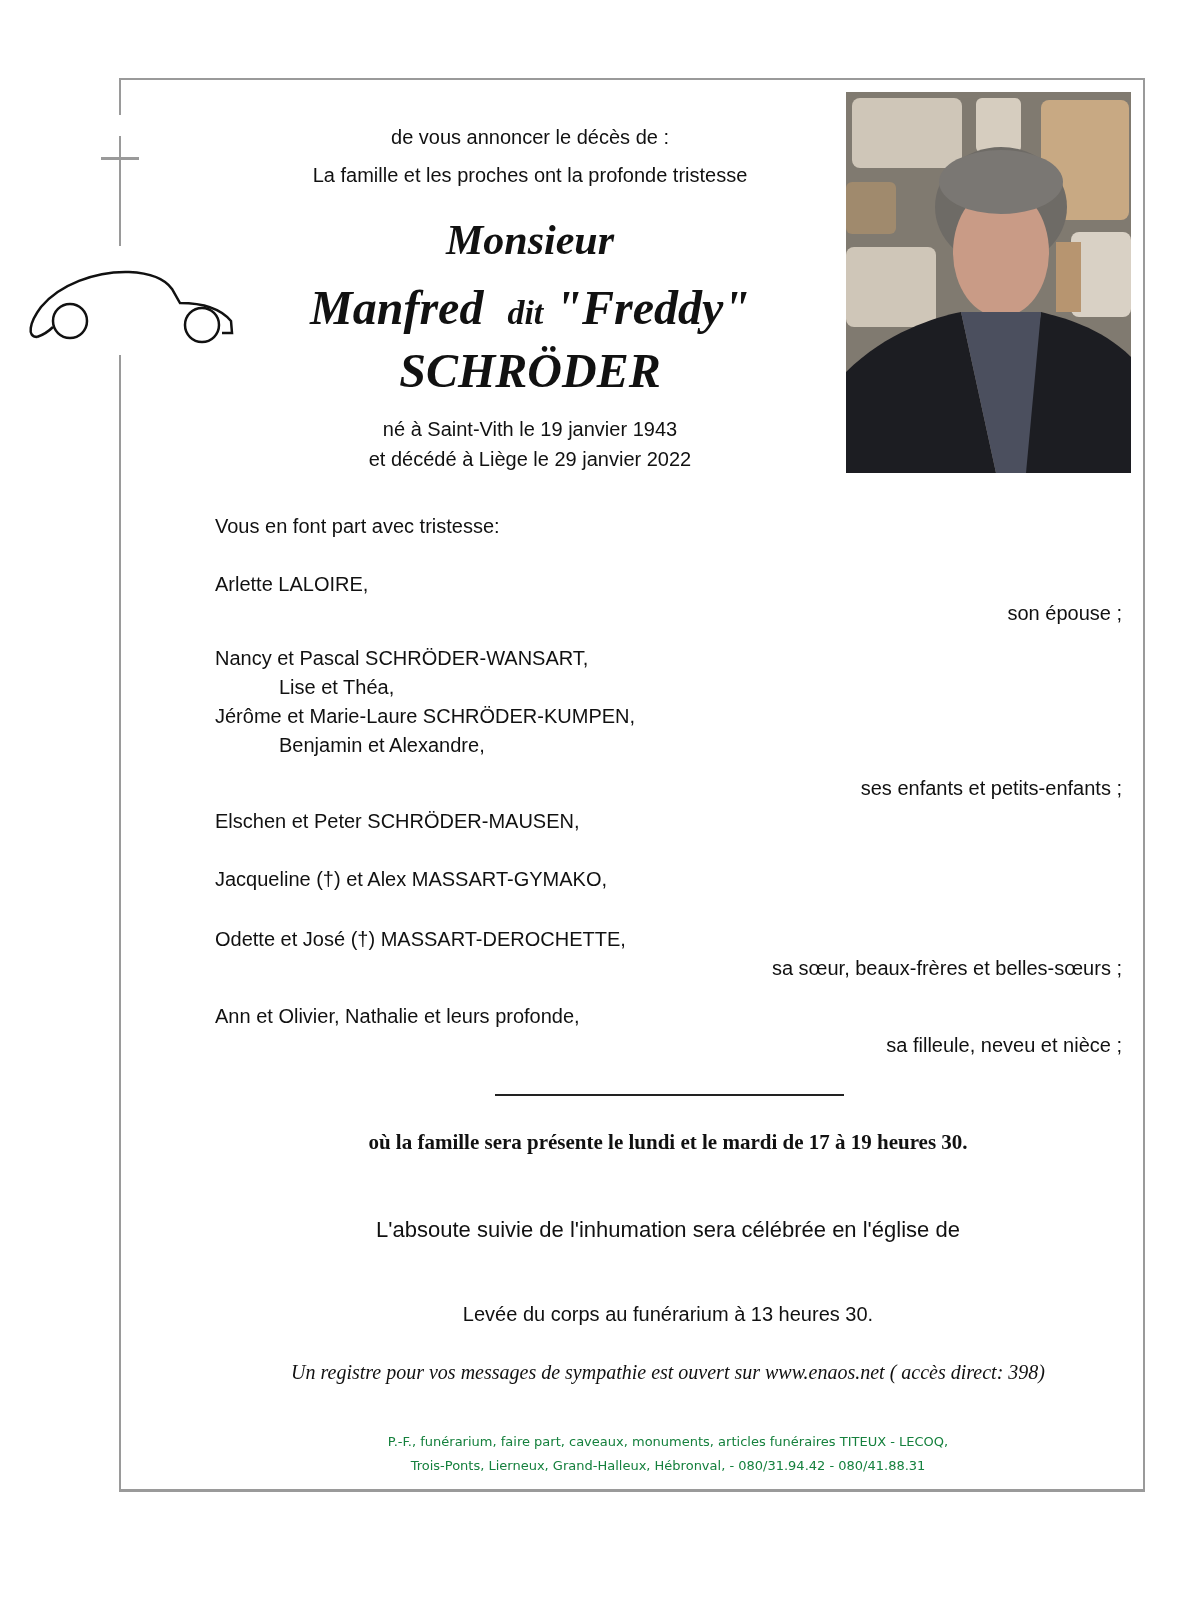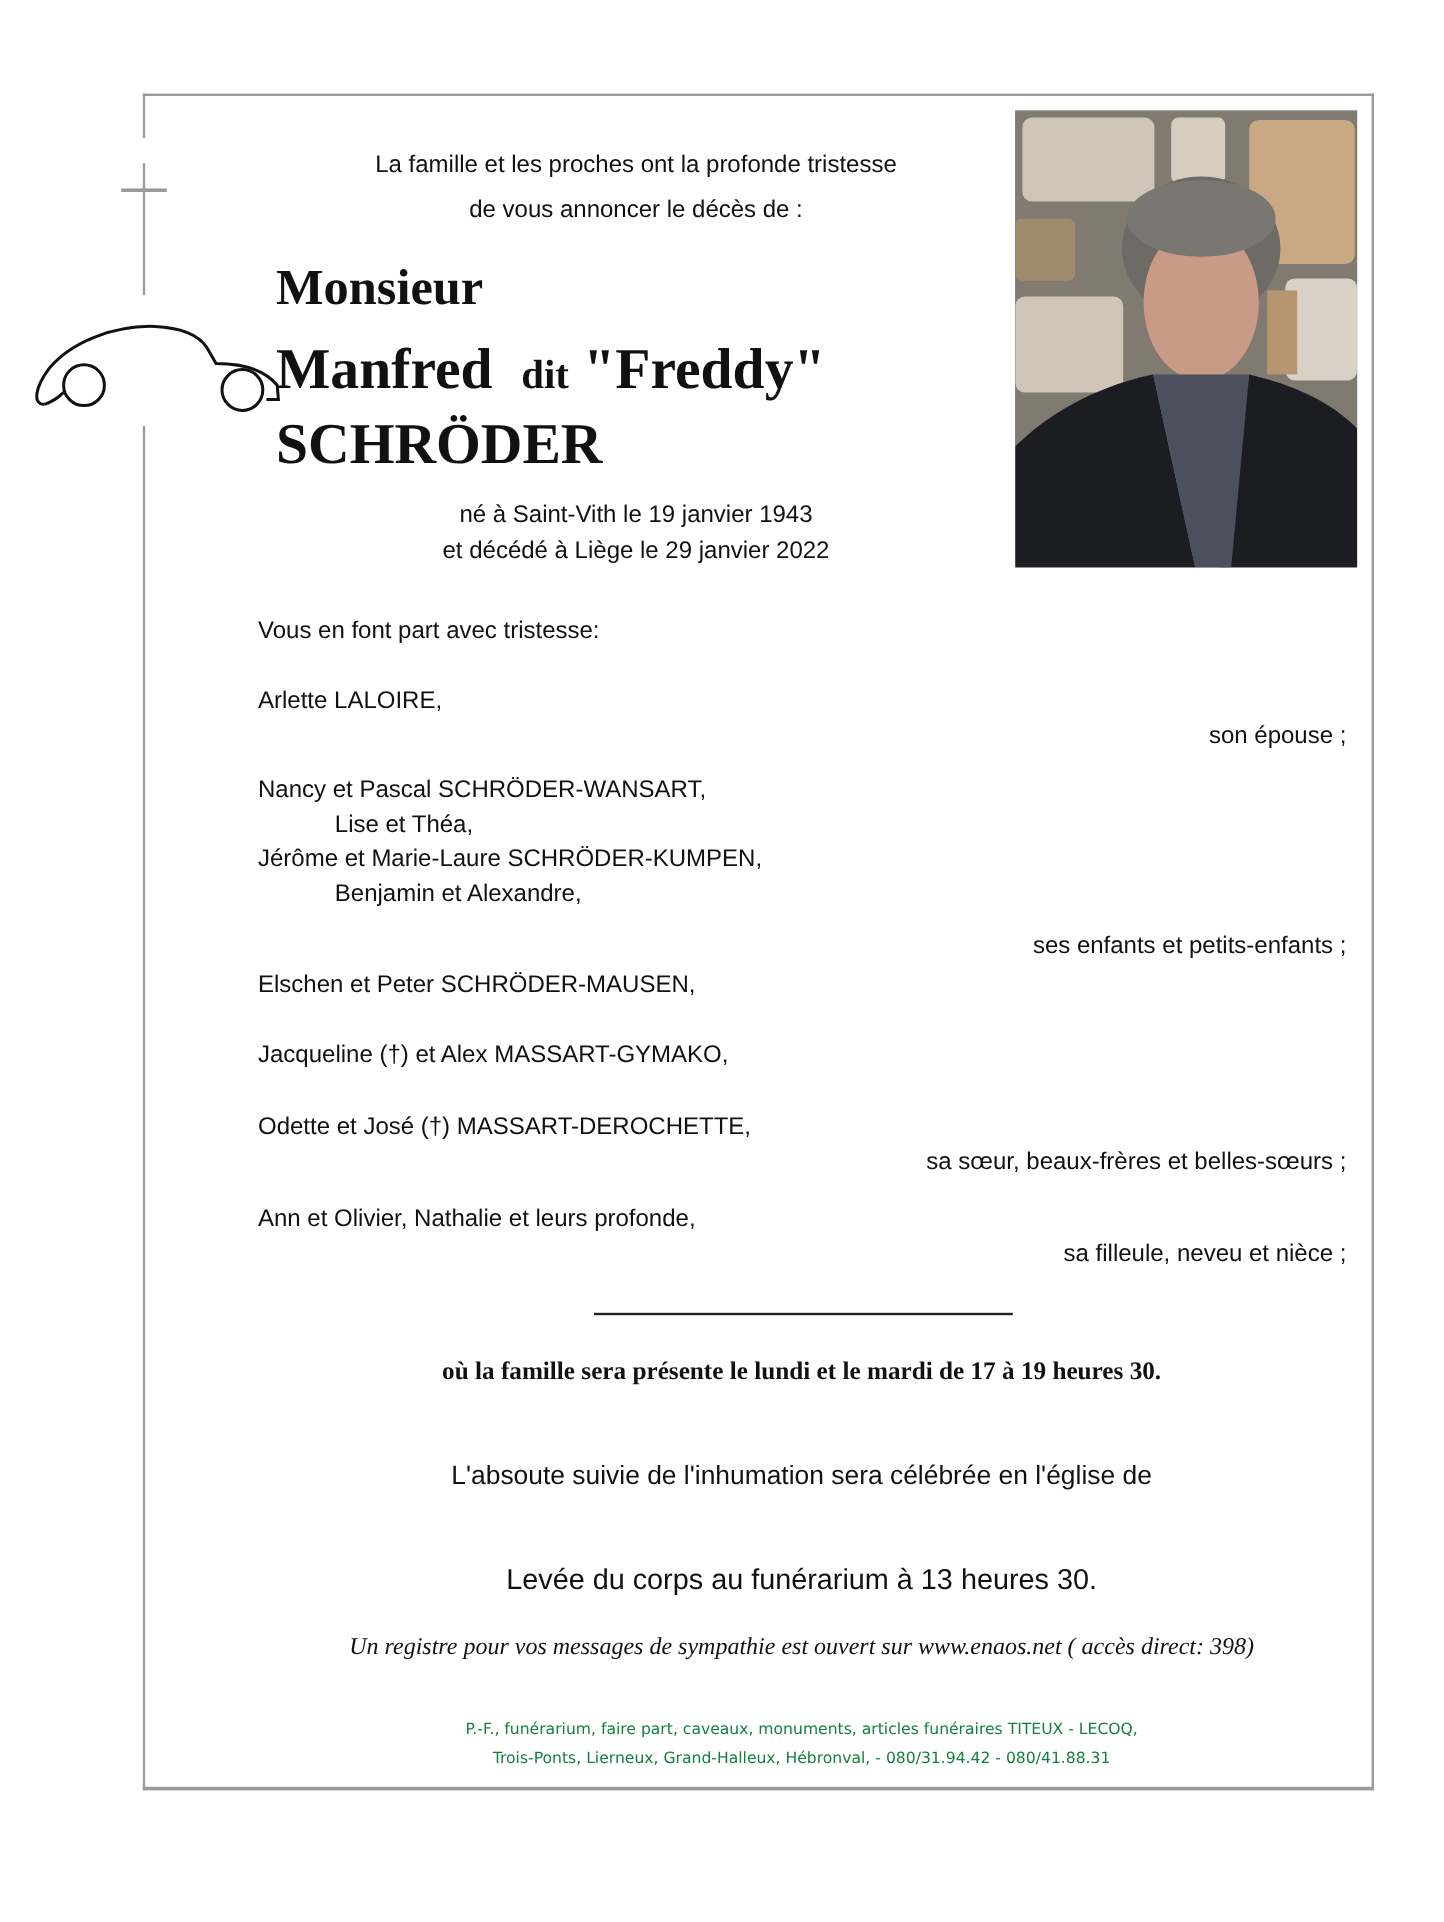--- a/index.html
+++ b/index.html
@@ -7,29 +7,29 @@
   .sans { font-family: "Liberation Sans", sans-serif; }
   .frame-top { position: absolute; left: 119px; top: 78px; width: 1026px; height: 0; border-top: 2px solid #9a9a9a; }
   .frame-right { position: absolute; left: 1143px; top: 78px; width: 0; height: 1413px; border-left: 2px solid #9a9a9a; }
   .frame-bottom { position: absolute; left: 119px; top: 1489px; width: 1026px; height: 0; border-top: 3px solid #9a9a9a; }
   .frame-left-seg { position: absolute; left: 119px; width: 0; border-left: 2px solid #9a9a9a; }
   .cross-bar { position: absolute; left: 101px; top: 157px; width: 38px; height: 3px; background: #9a9a9a; }
   .car { position: absolute; left: 25px; top: 255px; width: 210px; height: 95px; }
   .photo { position: absolute; left: 846px; top: 92px; width: 285px; height: 381px; overflow: hidden; background: #7d776e; }
   .center { position: absolute; left: 230px; width: 600px; text-align: center; }
   .intro { font-size: 20px; line-height: 38px; top: 118px; }
-  .title { font-family: "Liberation Serif", serif; font-weight: bold; position: absolute; left: 230px; width: 600px; }
+  .title { font-family: "Liberation Serif", serif; font-style: italic; font-weight: bold; text-align: center; position: absolute; left: 230px; width: 600px; }
   .dates { font-size: 20px; line-height: 30px; top: 414px; }
   .list { position: absolute; left: 215px; font-size: 20px; }
   .right { position: absolute; right: 81px; font-size: 20px; text-align: right; }
   .sep { position: absolute; left: 495px; top: 1094px; width: 349px; height: 0; border-top: 2px solid #222; }
   .bold-serif { position: absolute; left: 150px; width: 1036px; text-align: center; font-family: "Liberation Serif", serif; font-weight: bold; font-size: 21px; line-height: 31px; top: 1127px; }
   .cer { position: absolute; left: 150px; width: 1036px; text-align: center; font-family: "Liberation Sans", sans-serif; font-size: 22px; line-height: 33px; top: 1213px; }
   .cer u { font-weight: bold; }
-  .levee { position: absolute; left: 150px; width: 1036px; text-align: center; font-family: "Liberation Sans", sans-serif; font-size: 24px; top: 1303px; }
+  .levee { position: absolute; left: 150px; width: 1036px; text-align: center; font-family: "Liberation Sans", sans-serif; font-size: 20px; top: 1303px; }
   .registre { position: absolute; left: 120px; width: 1096px; text-align: center; font-family: "Liberation Serif", serif; font-style: italic; font-size: 20px; top: 1361px; }
   .footer { position: absolute; left: 150px; width: 1036px; text-align: center; font-family: "DejaVu Sans", sans-serif; font-size: 13px; line-height: 24px; top: 1430px; color: #15803d; }
 </style>
 </head>
 <body>
 
 <div class="frame-top"></div>
 <div class="frame-right"></div>
 <div class="frame-bottom"></div>
 <div class="frame-left-seg" style="top:78px;height:37px;"></div>
@@ -58,22 +58,22 @@
     <ellipse cx="155" cy="160" rx="48" ry="65" fill="#c99b86"></ellipse>
     <ellipse cx="155" cy="90" rx="62" ry="32" fill="#7a7773"></ellipse>
     <rect x="140" y="225" width="40" height="40" fill="#b98f7b"></rect>
     <path d="M0 280 C40 240 90 225 115 220 L150 381 L0 381 Z" fill="#1c1d22"></path>
     <path d="M285 265 C255 235 215 225 195 220 L170 381 L285 381 Z" fill="#1c1d22"></path>
     <path d="M115 220 L195 220 L180 381 L150 381 Z" fill="#4b4f5e"></path>
   </svg>
 </div>
 
 <div class="center sans intro">
+  <div>de vous annoncer le décès de :</div>
   <div>La famille et les proches ont la profonde tristesse</div>
-  <div>de vous annoncer le décès de :</div>
 </div>
 
 <div class="title" style="top:216px;font-size:42px;">Monsieur</div>
 <div class="title" style="top:280px;font-size:48px;">
   <span>Manfred</span>&nbsp;
   <span style="font-size:34px;">dit</span>
   <span>"Freddy"</span>
 </div>
 <div class="title" style="top:343px;font-size:48px;">SCHRÖDER</div>
 

